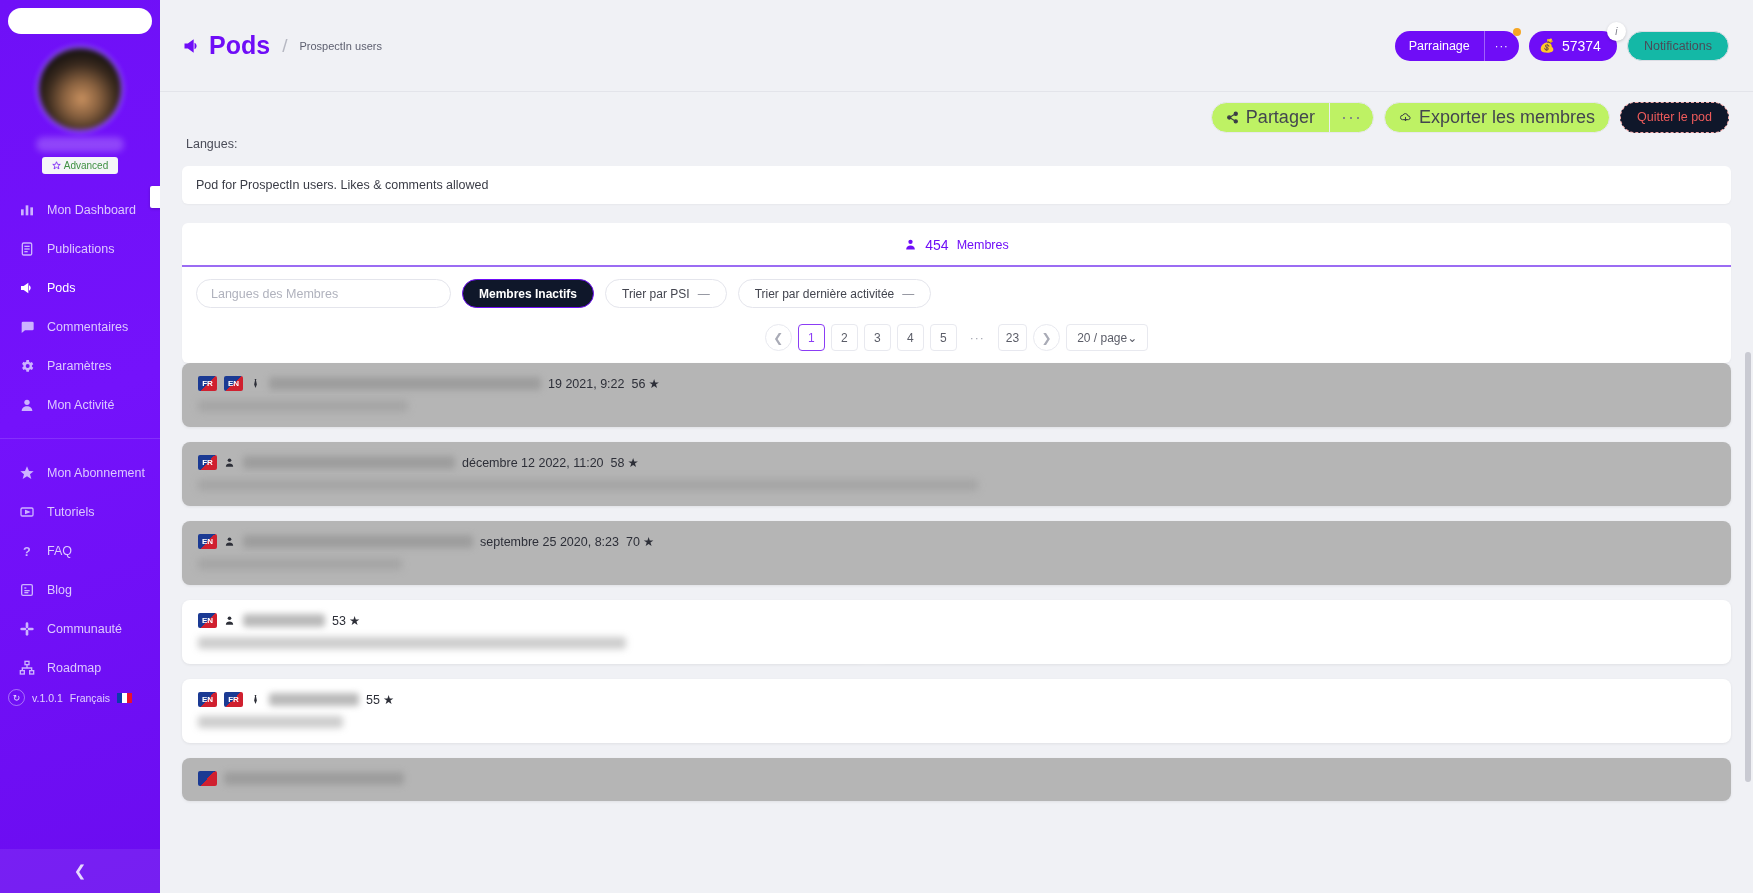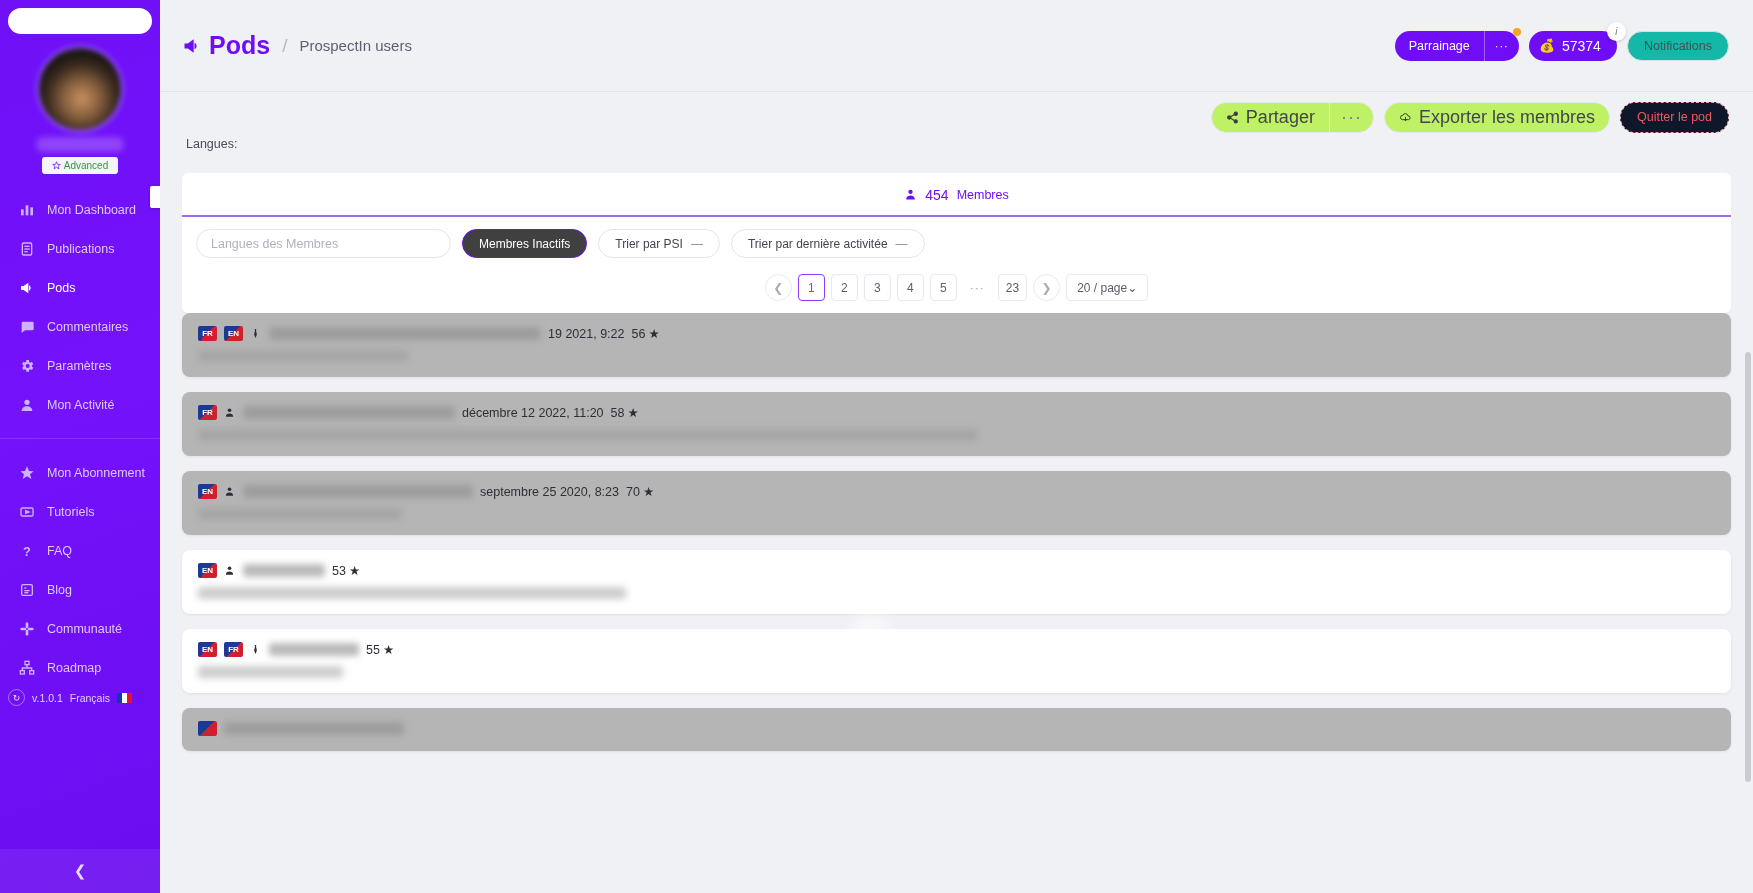--- a/index.html
+++ b/index.html
@@ -87,21 +87,21 @@
     display: flex; align-items: center; justify-content: space-between;
     border-bottom: 1px solid #e3e4ea; background: #f0f1f5;
   }
   .crumbs { display: flex; align-items: center; gap: 12px; }
   .crumb-main {
     display:flex; align-items:center; gap: 7px;
     font-size: 25px; font-weight: bold; color: #6f0df7;
   }
   .crumb-main svg { width: 20px; height: 20px; }
   .crumb-sep { color: #b6b8c2; font-size: 19px; }
-  .crumb-sub { font-size: 15px; color: #5e6070; }
+  .crumb-sub { font-size: 11px; color: #5e6070; }
 
   .topright { display: flex; align-items: center; gap: 10px; }
   .btn-parrainage {
     display:flex; align-items:stretch; background: #6f0df7; color:#fff;
     border-radius: 16px; height: 30px; font-size: 12.5px; position: relative;
     cursor: pointer;
   }
   .btn-parrainage .lbl { padding: 0 14px; display:flex; align-items:center; }
   .btn-parrainage .dots {
     border-left: 1px solid rgba(255,255,255,.35); padding: 0 10px;
@@ -182,21 +182,21 @@
   }
   .inp {
     width: 255px; height: 29px; border:1px solid #e4e5ec; border-radius:15px;
     padding: 0 14px; font-size:12.5px; color:#43454f; outline:none; background:#fff;
   }
   .inp::placeholder { color:#b0b2bd; }
   .chip {
     height:29px; border-radius:15px; padding: 0 16px; display:flex; align-items:center; gap:8px;
     font-size:12px; cursor:pointer; border:1px solid #e4e5ec; background:#fff; color:#43454f;
   }
-  .chip.primary { background:#404040; color:#fff; border-color:#6f0df7; font-weight:normal; }
+  .chip.primary { background:#0f172a; color:#fff; border-color:#6f0df7; font-weight:bold; }
   .chip .dash { color:#8a8c98; }
 
   .pager { display:flex; align-items:center; justify-content:center; gap:6px; padding: 6px 0 12px; }
   .pg {
     min-width: 27px; height:27px; border:1px solid #e8e9ef; border-radius:4px; background:#fff;
     display:flex; align-items:center; justify-content:center; font-size:12px; color:#5b5d68;
     cursor:pointer; padding:0 7px;
   }
   .pg.active { border-color:#8b3df5; color:#8b3df5; }
   .pg.round { border-radius:50%; min-width:27px; width:27px; padding:0; color:#a9abb6; }
@@ -451,20 +451,23 @@
         <span>Quitter le pod</span>
       </div>
     </div>
 
     <div class="content">
       <div class="langline">
         <span>Langues:</span>
         <span class="flag-sq"><span class="fr"></span></span>
       </div>
 
+      <div class="desc-card">
+        <span>Pod for ProspectIn users. Likes &amp; comments allowed</span>
+      </div>
 
       <div class="panel">
         <div class="tabs">
           <div class="tab active">
             <svg viewBox="0 0 24 24" fill="#6f0df7">
                 <circle cx="12" cy="7" r="4"></circle>
                 <path d="M4 21c0-4.4 3.6-7 8-7s8 2.6 8 7z"></path>
               </svg>
             <span class="num">454</span>
             <span class="word">Membres</span>

